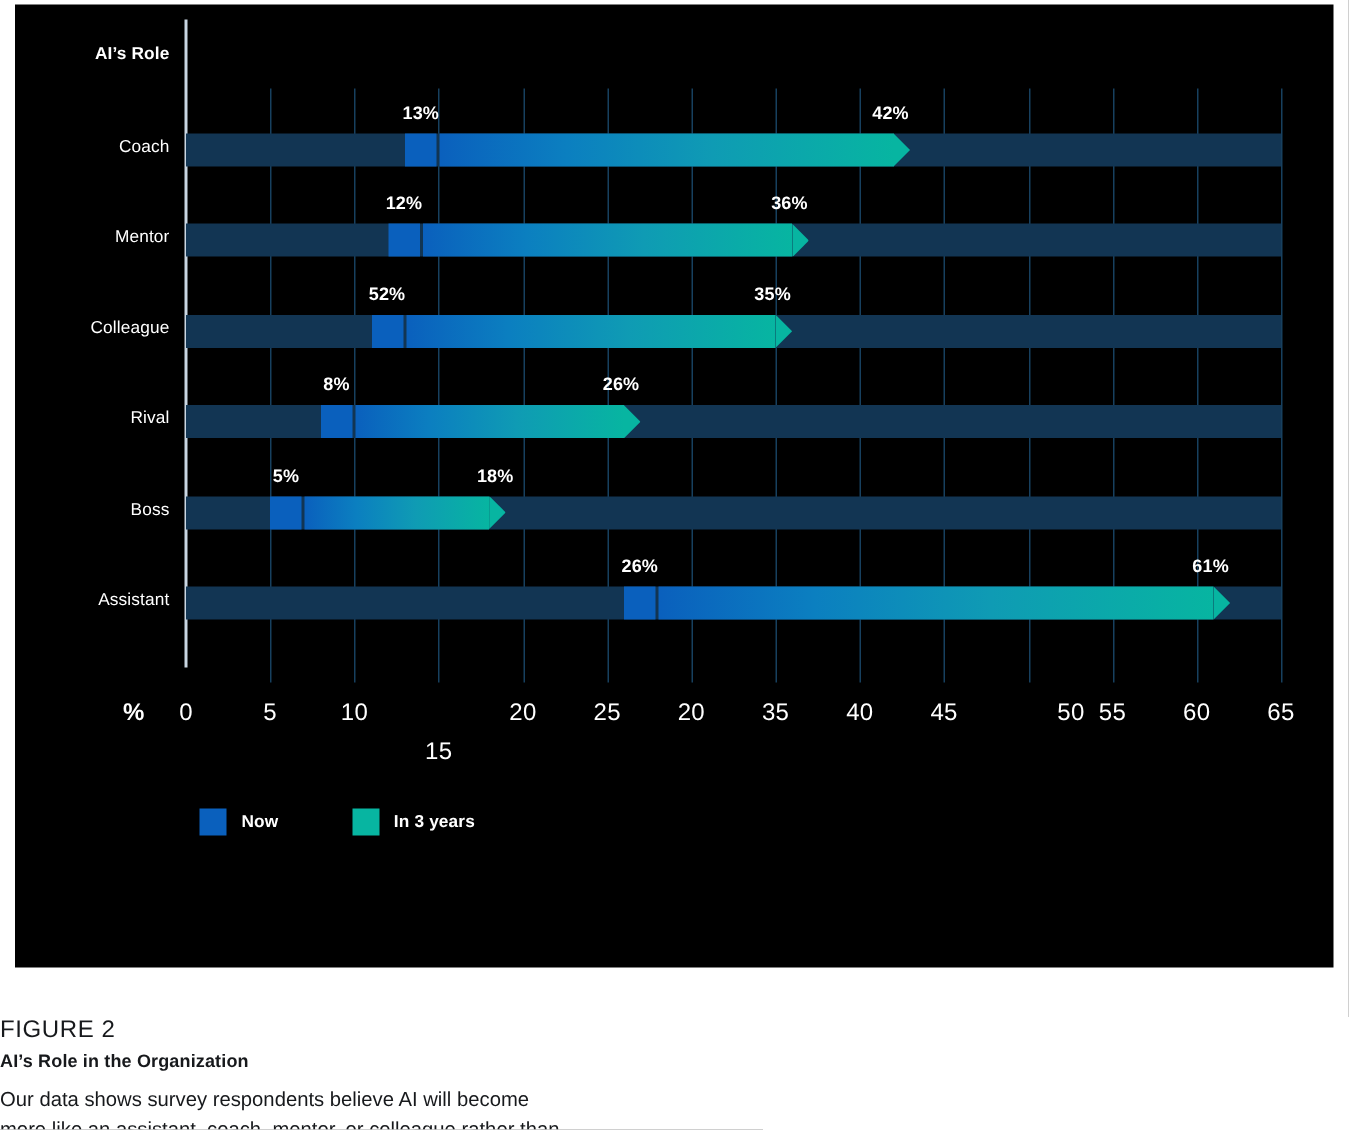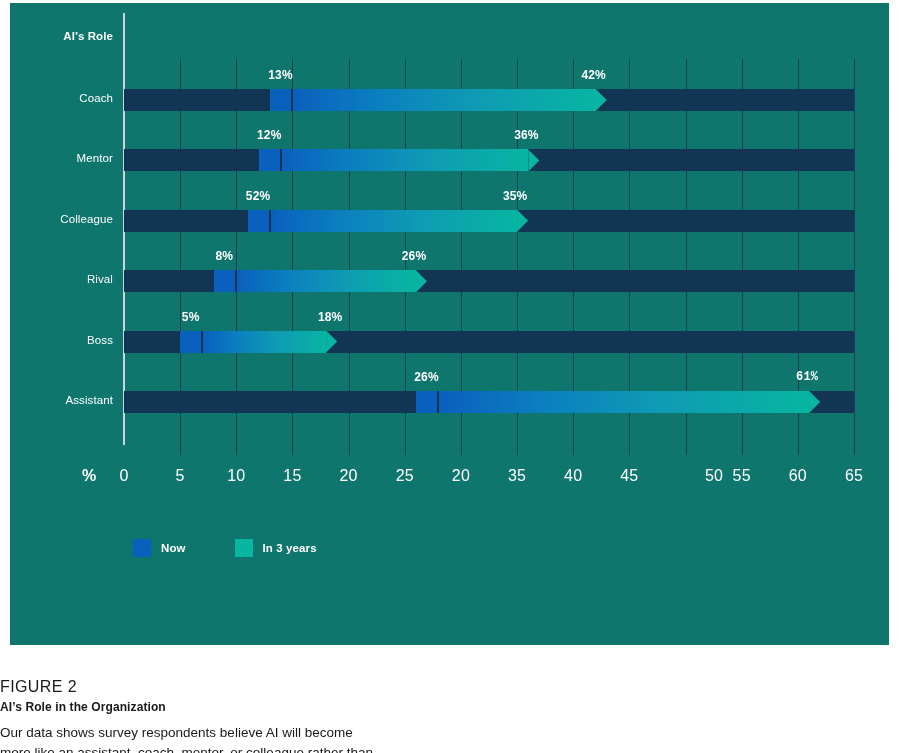--- a/index.html
+++ b/index.html
@@ -14,21 +14,21 @@
     height: 753px;
     background: #ffffff;
     overflow: hidden;
   }
 
   
   #chart-panel {
     position: absolute;
     left: 10px; top: 3px;
     width: 879px; height: 642px;
-    background: #0f766e;
+    background: #000000;
     overflow: hidden;
   }
 
   
   #plot {
     position: absolute;
     left: 0; top: 0;
     width: 879px; height: 642px;
   }
 
@@ -214,21 +214,21 @@
           <div class="gridline" style="left: 619.385px;"></div>
           <div class="gridline" style="left: 675.538px;"></div>
           <div class="gridline" style="left: 731.692px;"></div>
           <div class="gridline" style="left: 787.846px;"></div>
           <div class="gridline" style="left: 844px;"></div>
         </div>
       <div id="xticks">
           <div class="x-tick-label" style="left: 114px;">0</div>
           <div class="x-tick-label" style="left: 170.154px;">5</div>
           <div class="x-tick-label" style="left: 226.308px;">10</div>
-          <div class="x-tick-label" style="left: 282.462px;">15</div>
+          <div class="x-tick-label" style="left: 282.462px; margin-top: 26px;">15</div>
           <div class="x-tick-label" style="left: 338.615px;">20</div>
           <div class="x-tick-label" style="left: 394.769px;">25</div>
           <div class="x-tick-label" style="left: 450.923px;">20</div>
           <div class="x-tick-label" style="left: 507.077px;">35</div>
           <div class="x-tick-label" style="left: 563.231px;">40</div>
           <div class="x-tick-label" style="left: 619.385px;">45</div>
           <div class="x-tick-label" style="left: 704px; text-align: center;">50</div>
           <div class="x-tick-label" style="left: 731.692px;">55</div>
           <div class="x-tick-label" style="left: 787.846px;">60</div>
           <div class="x-tick-label" style="left: 844px;">65</div>
@@ -294,21 +294,21 @@
           </div>
           <div class="row" style="top: 388px; width: 879px;">
             <div class="row-label">Assistant</div>
             <div class="track" style="width: 730px;"></div>
             <div class="bar-future" style="left: 429px; width: 381.077px;">
               <div class="body" style="width: 370.077px;"></div>
               <div class="tip" style="left: 370.077px;"></div>
             </div>
             <div class="bar-now" style="left: 406px;"></div>
             <div class="val-label" style="left: 416.5px;">26%</div>
-            <div class="val-label" style="left: 797.077px; font-family: Liberation Mono, monospace;">61%</div>
+            <div class="val-label" style="left: 797.077px;">61%</div>
           </div>
         </div>
     </div>
 
     <div id="legend">
         <div class="legend-item">
           <span class="legend-swatch" style="background: rgb(10, 96, 189);"></span>
           <span class="legend-text">Now</span>
         </div>
         <div class="legend-item">

